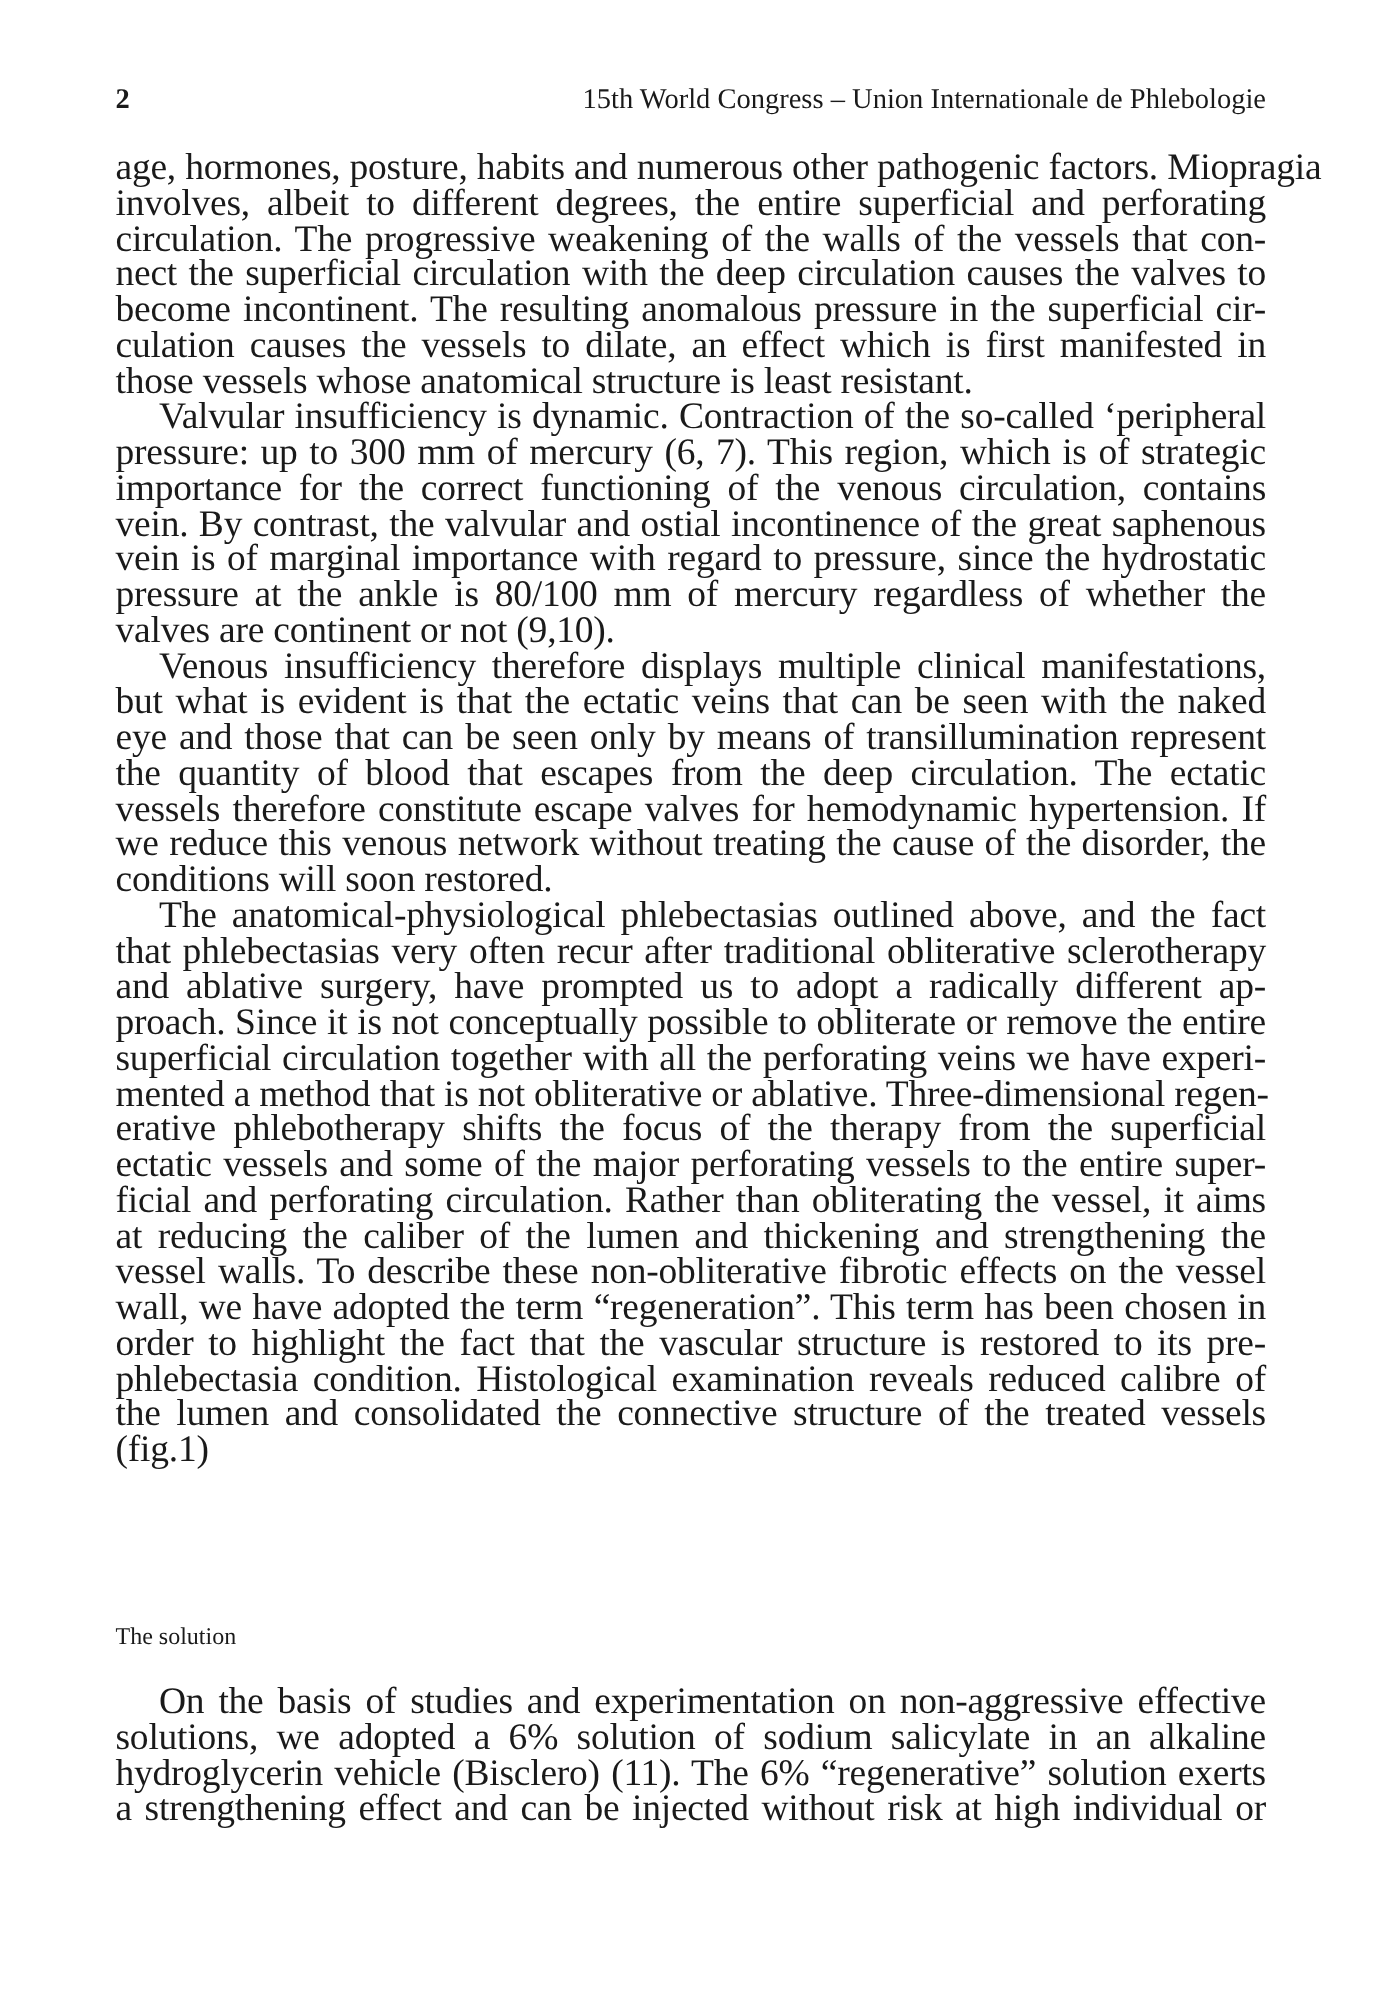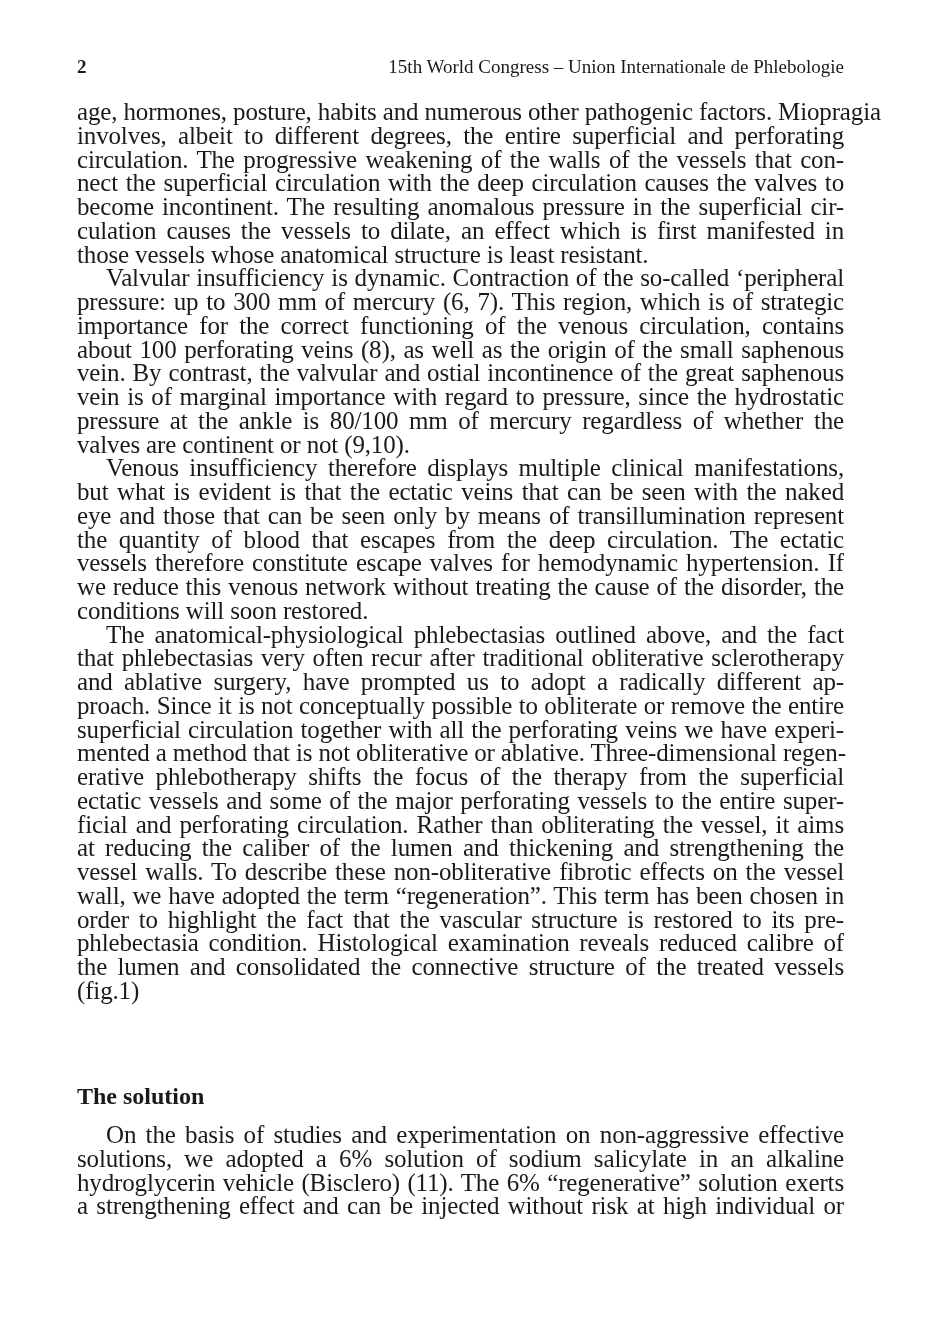--- a/index.html
+++ b/index.html
@@ -7,21 +7,21 @@
       font-family: "Liberation Serif", "DejaVu Serif", serif; color: #1a1a1a; }
     .header { position: absolute; top: 56px; left: 77px; width: 767px; height: 26px; }
     .page-num { position: absolute; left: 0; top: 0; font-size: 19px; font-weight: bold; }
     .running-title { position: absolute; right: 0; top: 0; font-size: 19px; }
     .body-text { position: absolute; left: 77px; top: 100px; width: 767px; }
     .para { margin: 0; }
     .line { display: block; font-size: 25px; line-height: 23.75px; height: 23.75px;
       text-align: justify; text-align-last: justify; white-space: nowrap; overflow: visible; letter-spacing: -0.15px; }
     .line.last { text-align-last: left; }
     .line.indent { text-indent: 29px; }
-    .section-heading { position: absolute; left: 77px; top: 1083px; font-size: 24px; font-weight: bold; margin: 0; }
+    .section-heading { position: absolute; left: 77px; top: 1083px; font-size: 16px; font-weight: normal; margin: 0; }
     .sol-text { position: absolute; left: 77px; top: 1123px; width: 767px; }
   </style>
 </head>
 <body>
 
 <div class="header">
   <span class="page-num">2</span>
   <span class="running-title">15th World Congress – Union Internationale de Phlebologie</span>
 </div>
 
@@ -34,21 +34,20 @@
     <span class="line">nect the superficial circulation with the deep circulation causes the valves to</span>
     <span class="line">become incontinent. The resulting anomalous pressure in the superficial cir-</span>
     <span class="line">culation causes the vessels to dilate, an effect which is first manifested in</span>
     <span class="line last">those vessels whose anatomical structure is least resistant.</span>
   </p>
 
   <p class="para">
     <span class="line indent">Valvular insufficiency is dynamic. Contraction of the so-called ‘peripheral</span>
     <span class="line">pressure: up to 300 mm of mercury (6, 7). This region, which is of strategic</span>
     <span class="line">importance for the correct functioning of the venous circulation, contains</span>
-    <span class="line">about 100 perforating veins (8), as well as the origin of the small saphenous</span>
     <span class="line">vein. By contrast, the valvular and ostial incontinence of the great saphenous</span>
     <span class="line">vein is of marginal importance with regard to pressure, since the hydrostatic</span>
     <span class="line">pressure at the ankle is 80/100 mm of mercury regardless of whether the</span>
     <span class="line last">valves are continent or not (9,10).</span>
   </p>
 
   <p class="para">
     <span class="line indent">Venous insufficiency therefore displays multiple clinical manifestations,</span>
     <span class="line">but what is evident is that the ectatic veins that can be seen with the naked</span>
     <span class="line">eye and those that can be seen only by means of transillumination represent</span>

